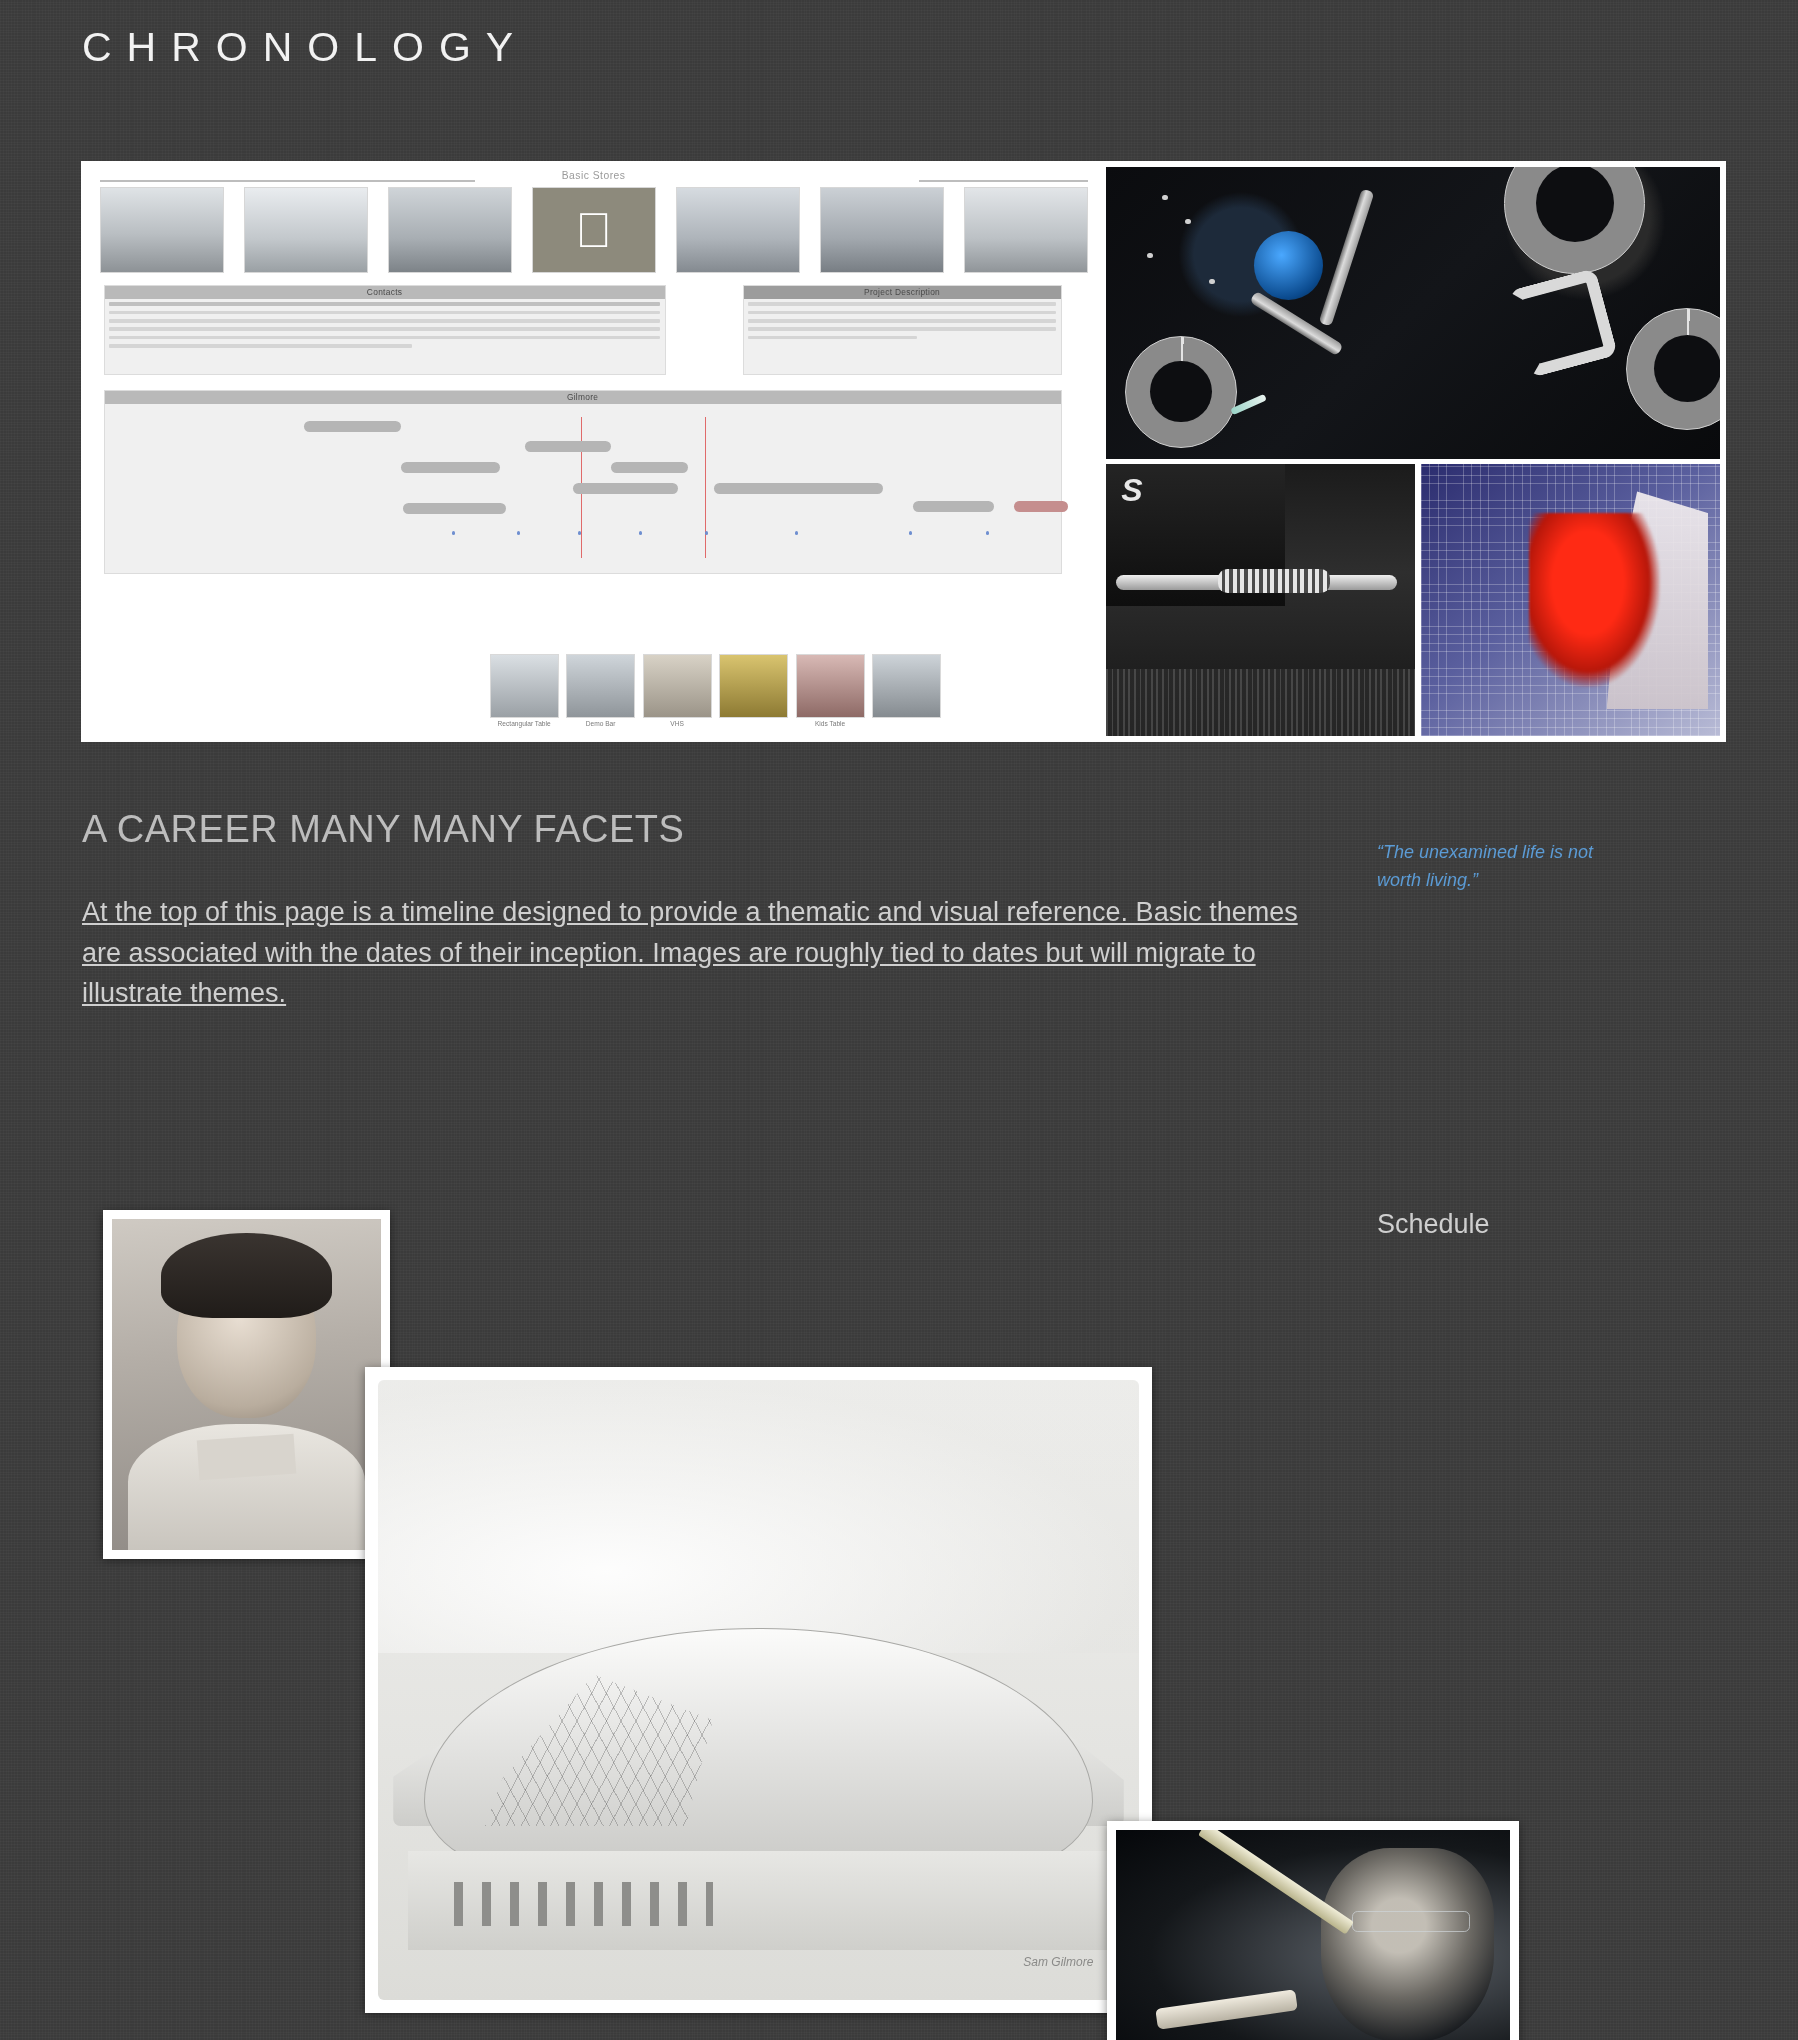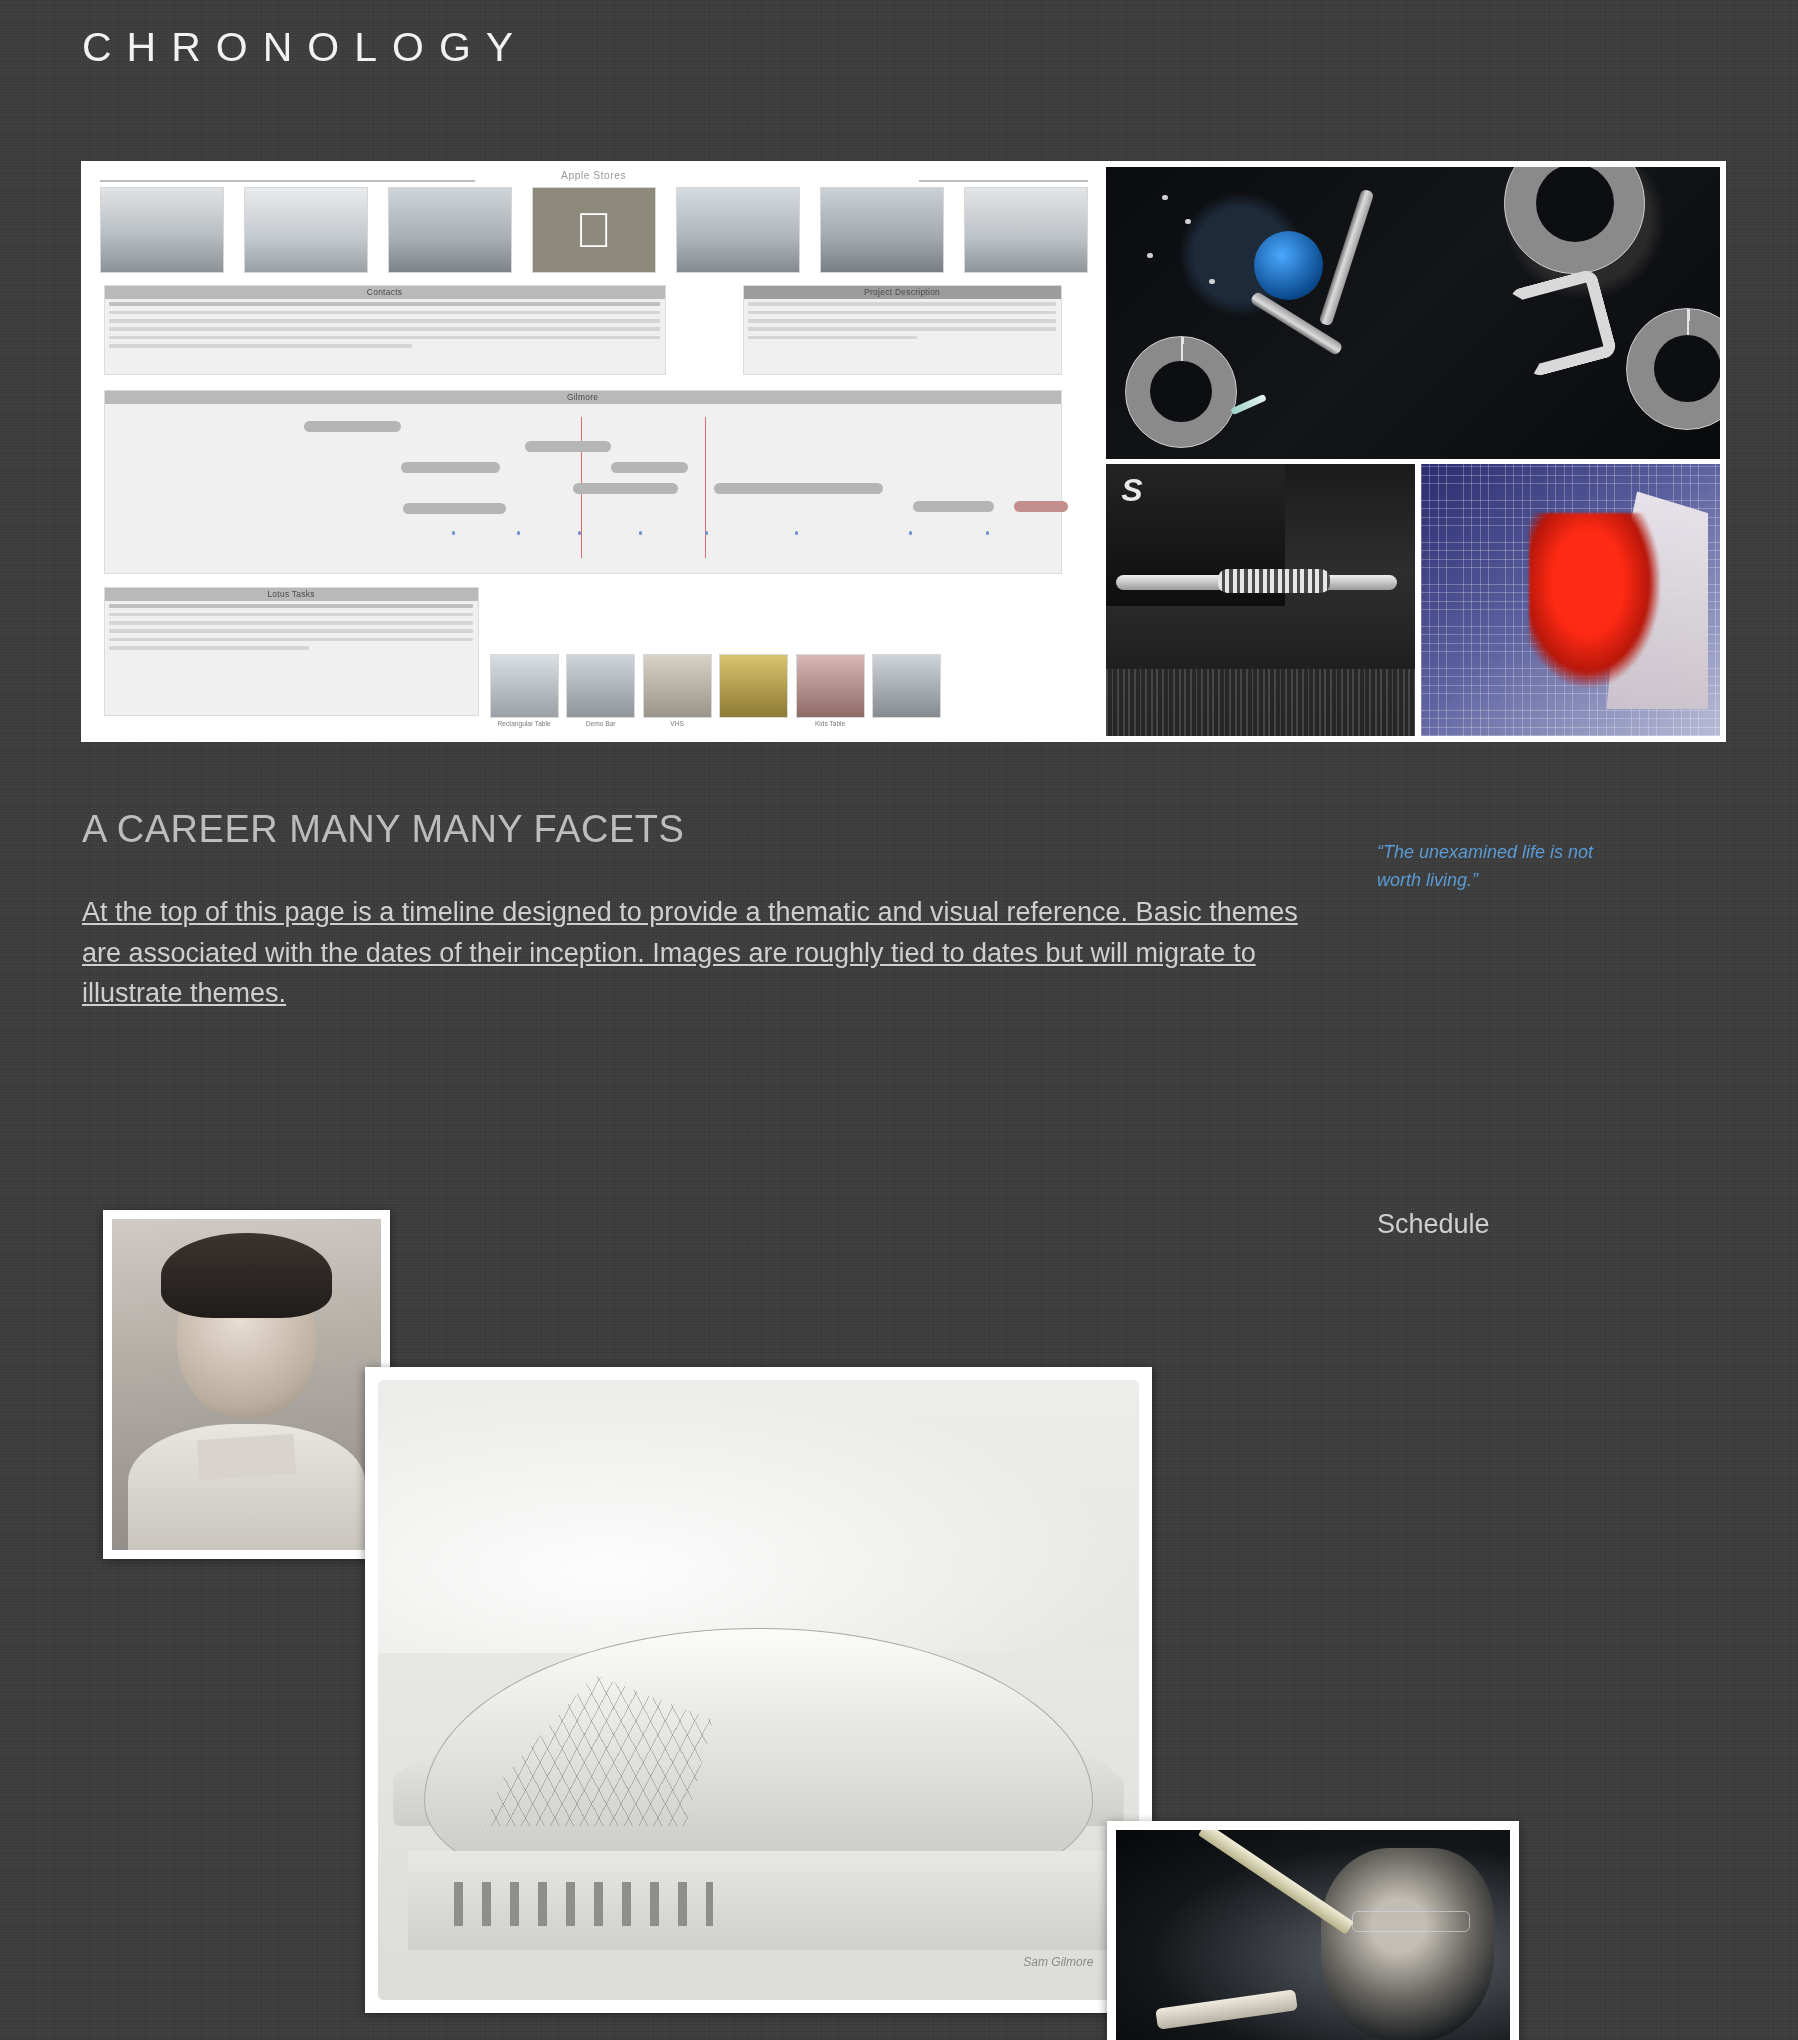--- a/index.html
+++ b/index.html
@@ -384,21 +384,21 @@
 </head>
 <body>
 
 <div class="page-title">CHRONOLOGY</div>
 
 <div class="banner">
 
   <div class="banner-left">
     <div class="pb-rule" style="left:13px; top:13px; width:375px;"></div>
     <div class="pb-rule" style="right:13px; top:13px; width:169px;"></div>
-    <div class="pb-title">Apple Stores</div>
+    <div class="pb-title">Basic Stores</div>
 
     <div class="pb-thumbs">
       <div class="pb-thumb t1"></div>
       <div class="pb-thumb t2"></div>
       <div class="pb-thumb t3"></div>
       <div class="pb-thumb t4">
         <span class="apple-glyph"></span>
       </div>
       <div class="pb-thumb t5"></div>
       <div class="pb-thumb t6"></div>
@@ -448,31 +448,20 @@
         <div class="pb-dot" style="left:412px; top:127px;"></div>
         <div class="pb-dot" style="left:473px; top:127px;"></div>
         <div class="pb-dot" style="left:534px; top:127px;"></div>
         <div class="pb-dot" style="left:600px; top:127px;"></div>
         <div class="pb-dot" style="left:690px; top:127px;"></div>
         <div class="pb-dot" style="left:804px; top:127px;"></div>
         <div class="pb-dot" style="left:881px; top:127px;"></div>
       </div>
     </div>
 
-    <div class="pb-panel" style="left:17px; top:420px; width:375px; height:129px;">
-      <div class="pb-panel-head">Lotus Tasks</div>
-      <div class="pb-lines">
-        <div class="pb-line dark"></div>
-        <div class="pb-line"></div>
-        <div class="pb-line"></div>
-        <div class="pb-line"></div>
-        <div class="pb-line"></div>
-        <div class="pb-line short"></div>
-      </div>
-    </div>
 
     <div class="pb-bottom-thumbs">
       <div>
         <div class="pb-bt b1"></div>
         <div class="pb-bt-cap">Rectangular Table</div>
       </div>
       <div>
         <div class="pb-bt b2"></div>
         <div class="pb-bt-cap">Demo Bar</div>
       </div>

